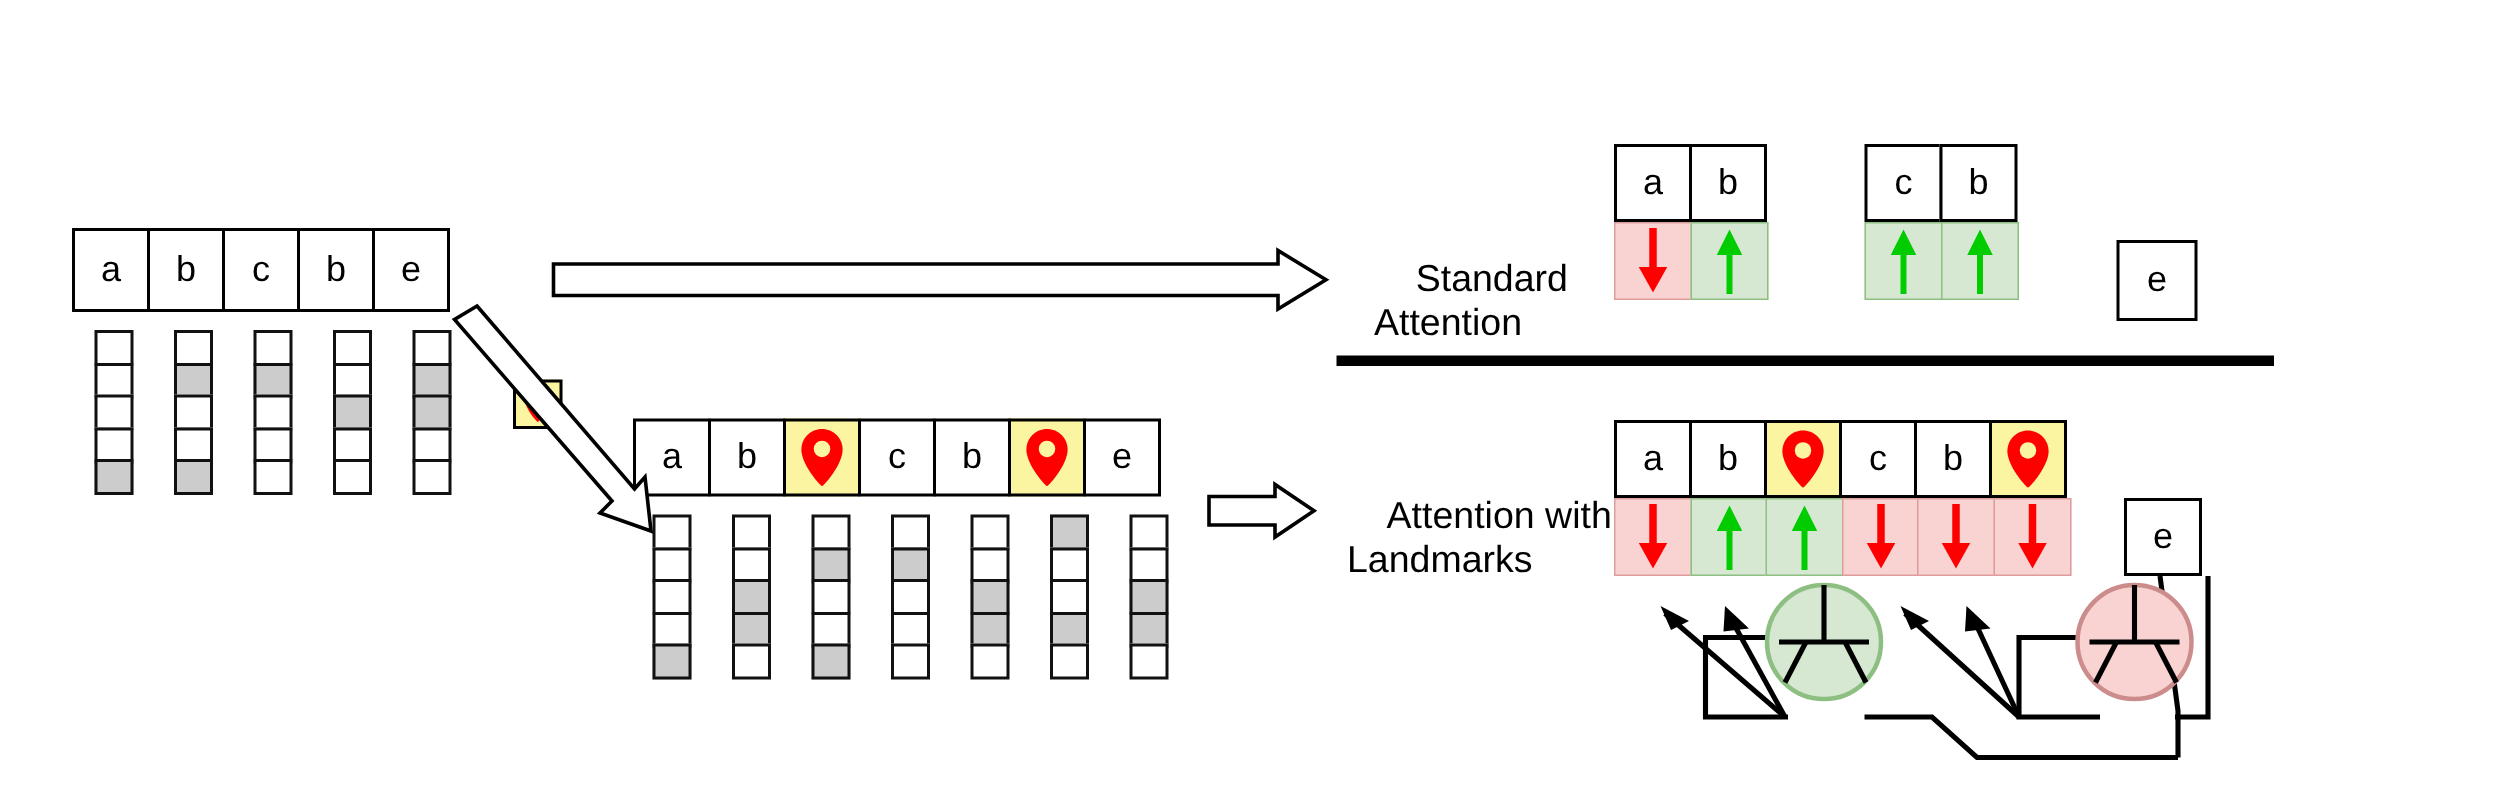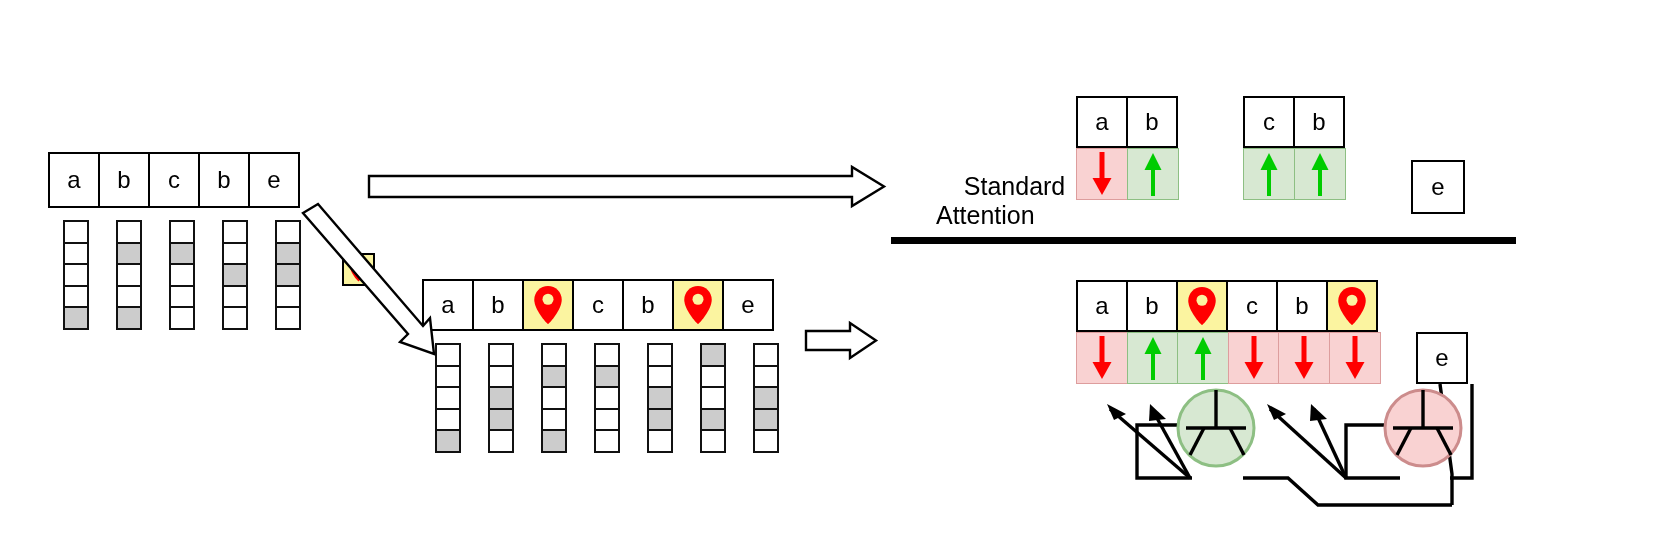--- a/index.html
+++ b/index.html
@@ -198,21 +198,21 @@
       <path d="M318,204 L423,326 L430,318 L434,354 L400,342 L408,334 L303,213 Z" fill="#ffffff" stroke="#000000" stroke-width="2.4" stroke-linejoin="miter"></path>
     </g>
 
     <g>
       <path d="M806,331 L850,331 L850,323 L876,340.5 L850,358 L850,350 L806,350 Z" fill="#ffffff" stroke="#000000" stroke-width="2.4" stroke-linejoin="miter"></path>
     </g>
   </svg>
 
   <div class="divider" style="left:891px;top:237px;width:625px;height:7px;"></div>
 
-  <div class="lbl" style="left:916px;top:142px;width:170px;margin-left:20px;">
+  <div class="lbl" style="left:916px;top:142px;width:170px;">
     <span>Standard</span>
 <span>Attention</span>
   </div>
 
   <div class="abs" style="left:1076px;top:96px;">
     <div class="tokrow">
       <div class="tok" style="width:52px;height:52px;">
           <span>a</span>
         </div>
       <div class="tok" style="width:52px;height:52px;">
@@ -257,20 +257,24 @@
           <path d="M11 1 L2.5 18 L19.5 18 Z" fill="#00cc00"></path>
         </svg>
       </div>
     </div>
   </div>
 
   <div class="abs tok" style="left:1413px;top:160px;width:54px;height:54px;">
     <span>e</span>
   </div>
 
+  <div class="lbl" style="left:898px;top:300px;width:200px;">
+    <span>Attention with</span>
+<span>Landmarks</span>
+  </div>
 
   <div class="abs" style="left:1076px;top:280px;">
     <div class="tokrow">
       <div class="tok" style="width:52px;height:52px;">
           <span>a</span>
         </div>
       <div class="tok" style="width:52px;height:52px;">
           <span>b</span>
         </div>
       <div class="tok lm" style="width:52px;height:52px;">

